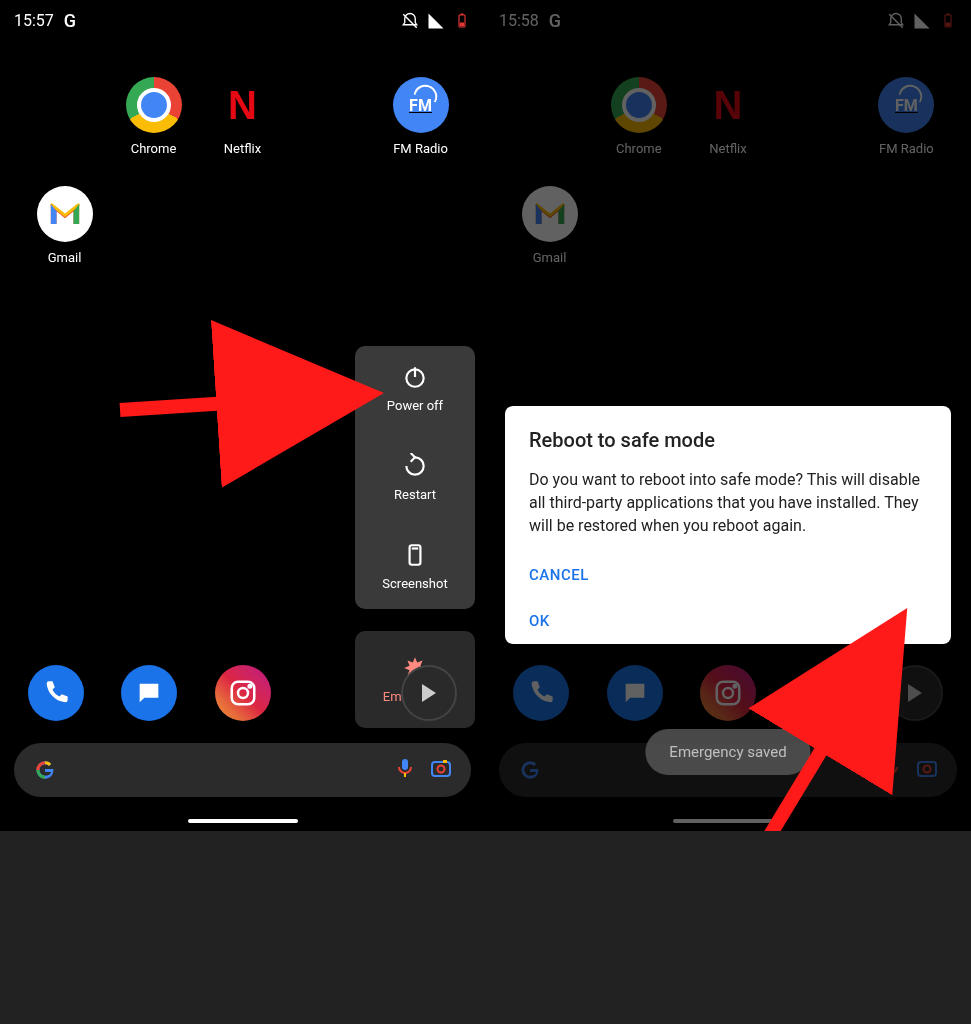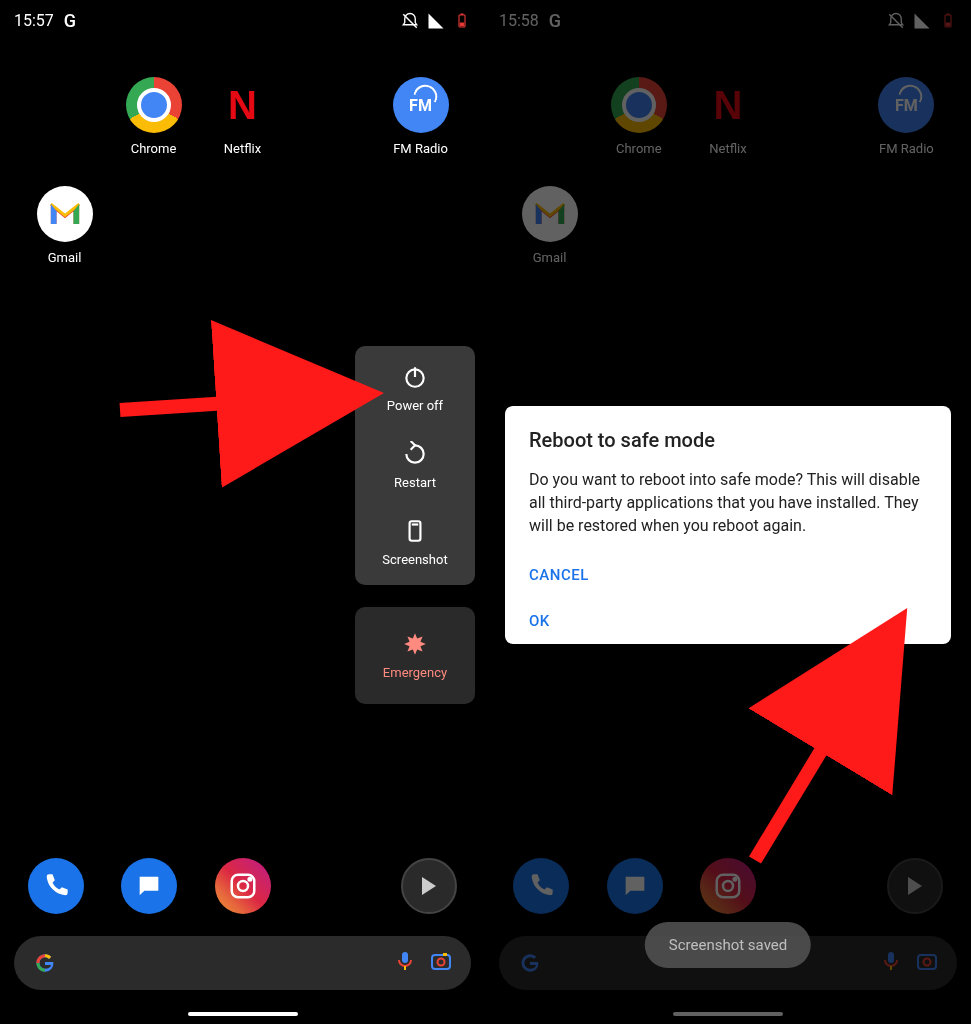--- a/index.html
+++ b/index.html
@@ -7,24 +7,25 @@
   width: 971px;
   height: 1024px;
   background: #222;
   display: flex;
   font-family: Roboto, Arial, sans-serif;
   overflow: hidden;
   position: relative;
 }
 .phone {
   width: 485px;
-  height: 1024px;
+  height: 831px;
   background: #000;
   position: relative;
   overflow: hidden;
+  text-decoration: underline;
 }
 .phone.right { width: 486px; }
 
 
 .status-bar {
   display: flex;
   justify-content: space-between;
   align-items: center;
   padding: 10px 14px 6px 14px;
   color: #fff;
@@ -91,21 +92,21 @@
   gap:6px;
 }
 .power-card {
   background:#3a3a3a;
   border-radius:10px;
   padding:18px 6px;
   display:flex;
   flex-direction:column;
   align-items:center;
   justify-content:center;
-  gap:28px;
+  gap:40px;
 }
 .power-item {
   display:flex;
   flex-direction:column;
   align-items:center;
   gap:8px;
   color:#fff;
   font-size:13px;
 }
 .power-item svg { width:26px; height:26px; stroke:#fff; fill:none; stroke-width:2; }
@@ -450,21 +451,21 @@
 
   <div class="dialog">
     <div class="dialog-title">Reboot to safe mode</div>
     <div class="dialog-body">Do you want to reboot into safe mode? This will disable all third-party applications that you have installed. They will be restored when you reboot again.</div>
     <div class="dialog-actions">
       <span>CANCEL</span>
       <span>OK</span>
     </div>
   </div>
 
-  <div class="toast">Screenshot saved</div>
+  <div class="toast">Emergency saved</div>
 
   <div class="arrow" style="left:240px; top:590px;">
     <svg width="220" height="280">
         <defs>
           <marker id="ah2" markerWidth="14" markerHeight="14" refX="11" refY="6" orient="auto">
             <path d="M0,0 L12,6 L0,12 z" fill="#ff1a1a"></path>
           </marker>
         </defs>
         <line x1="30" y1="270" x2="175" y2="30" stroke="#ff1a1a" stroke-width="14" marker-end="url(#ah2)"></line>
       </svg>

